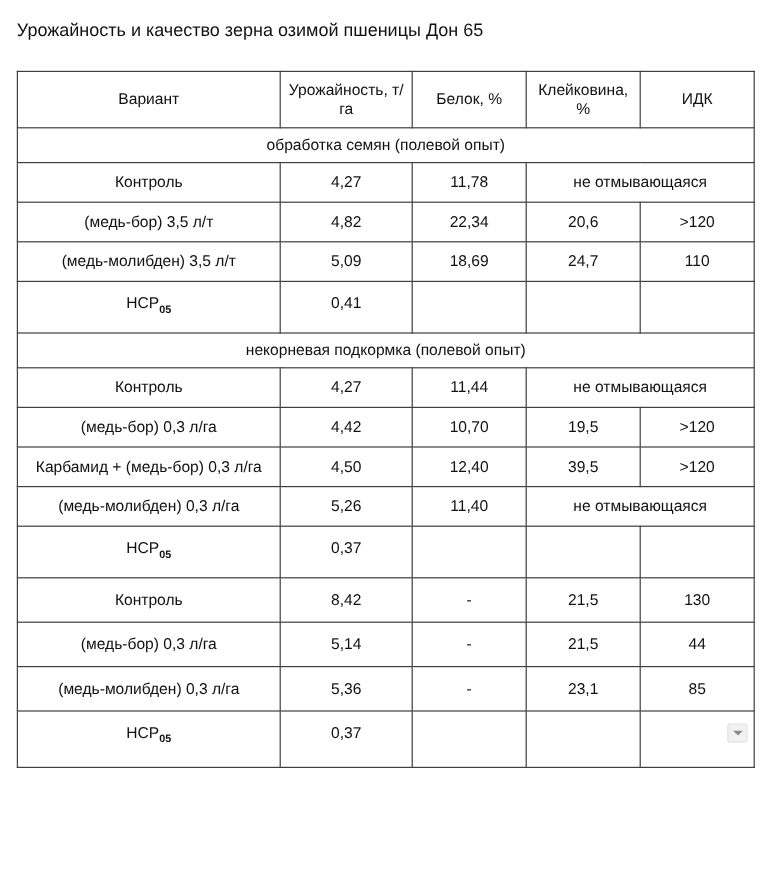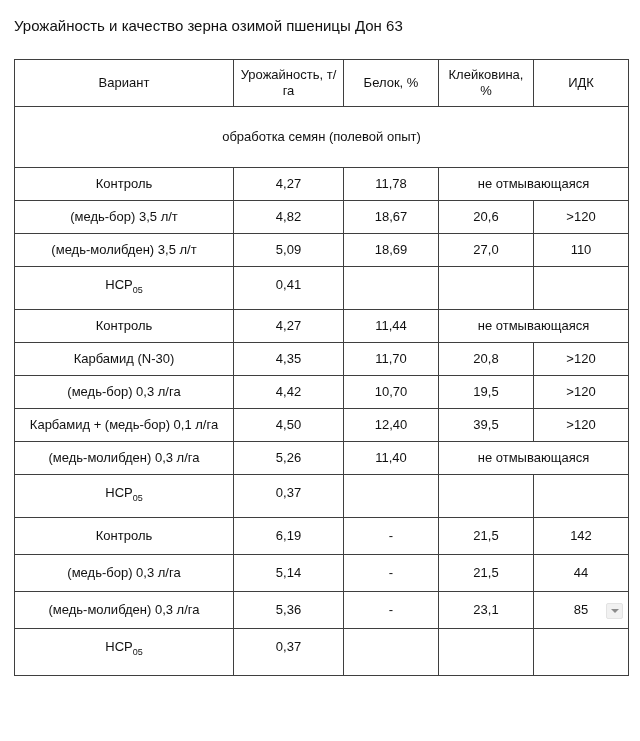--- a/index.html
+++ b/index.html
@@ -40,37 +40,38 @@
     line-height: 16px;
     color: #111111;
     overflow: hidden;
     word-wrap: break-word;
   }
   .data-table thead th {
     padding: 6px 4px;
     height: 34px;
   }
   .data-table td.section-title {
-    padding: 22px 4px;
+    padding: 6px 4px;
   }
   
   .data-table tbody.section-body tr:last-child td {
     padding: 10px 4px 16px 4px;
   }
   
   .data-table tbody.section-body:last-child tr td {
     padding-top: 10px;
     padding-bottom: 10px;
   }
   .data-table tbody.section-body:last-child tr:last-child td {
     padding: 10px 4px 20px 4px;
   }
   .data-table sub {
     font-size: 9px;
     line-height: 0;
+    font-weight: bold;
   }
   .scroll-widget {
     position: absolute;
     left: 606px;
     top: 603px;
     width: 17px;
     height: 16px;
     background: #f1f1f1;
     border: 1px solid #e3e3e3;
     border-radius: 2px;
@@ -85,21 +86,21 @@
     height: 0;
     border-left: 4px solid transparent;
     border-right: 4px solid transparent;
     border-top: 4px solid #8b8b8b;
   }
 </style>
 </head>
 <body>
 
 <div class="page">
-  <div class="doc-title">Урожайность и качество зерна озимой пшеницы Дон 63</div>
+  <div class="doc-title">Урожайность и качество зерна озимой пшеницы Дон 65</div>
 
   <table class="data-table">
     <colgroup>
       <col style="width:219px">
       <col style="width:110px">
       <col style="width:95px">
       <col style="width:95px">
       <col style="width:95px">
     </colgroup>
     <thead>
@@ -117,62 +118,58 @@
         </tr>
         <tr>
           <td>Контроль</td>
           <td>4,27</td>
           <td>11,78</td>
           <td colspan="2">не отмывающаяся</td>
         </tr>
         <tr>
           <td>(медь-бор) 3,5 л/т</td>
           <td>4,82</td>
-          <td>18,67</td>
+          <td>22,34</td>
           <td>20,6</td>
           <td>&gt;120</td>
         </tr>
         <tr>
           <td>(медь-молибден) 3,5 л/т</td>
           <td>5,09</td>
           <td>18,69</td>
-          <td>27,0</td>
+          <td>24,7</td>
           <td>110</td>
         </tr>
         <tr>
           <td>НСР<sub>05</sub></td>
           <td>0,41</td>
           <td></td>
           <td></td>
           <td></td>
         </tr>
       </tbody>
       <tbody class="section-body">
+        <tr>
+          <td colspan="5" class="section-title">некорневая подкормка (полевой опыт)</td>
+        </tr>
         <tr>
           <td>Контроль</td>
           <td>4,27</td>
           <td>11,44</td>
           <td colspan="2">не отмывающаяся</td>
-        </tr>
-        <tr>
-          <td>Карбамид (N-30)</td>
-          <td>4,35</td>
-          <td>11,70</td>
-          <td>20,8</td>
-          <td>&gt;120</td>
         </tr>
         <tr>
           <td>(медь-бор) 0,3 л/га</td>
           <td>4,42</td>
           <td>10,70</td>
           <td>19,5</td>
           <td>&gt;120</td>
         </tr>
         <tr>
-          <td>Карбамид + (медь-бор) 0,1 л/га</td>
+          <td>Карбамид + (медь-бор) 0,3 л/га</td>
           <td>4,50</td>
           <td>12,40</td>
           <td>39,5</td>
           <td>&gt;120</td>
         </tr>
         <tr>
           <td>(медь-молибден) 0,3 л/га</td>
           <td>5,26</td>
           <td>11,40</td>
           <td colspan="2">не отмывающаяся</td>
@@ -181,24 +178,24 @@
           <td>НСР<sub>05</sub></td>
           <td>0,37</td>
           <td></td>
           <td></td>
           <td></td>
         </tr>
       </tbody>
       <tbody class="section-body">
         <tr>
           <td>Контроль</td>
-          <td>6,19</td>
+          <td>8,42</td>
           <td>-</td>
           <td>21,5</td>
-          <td>142</td>
+          <td>130</td>
         </tr>
         <tr>
           <td>(медь-бор) 0,3 л/га</td>
           <td>5,14</td>
           <td>-</td>
           <td>21,5</td>
           <td>44</td>
         </tr>
         <tr>
           <td>(медь-молибден) 0,3 л/га</td>

